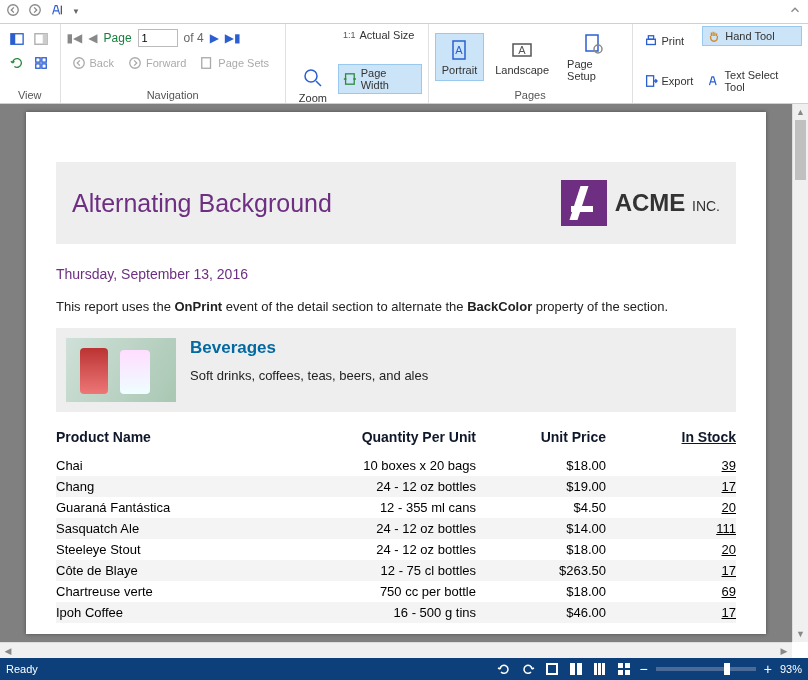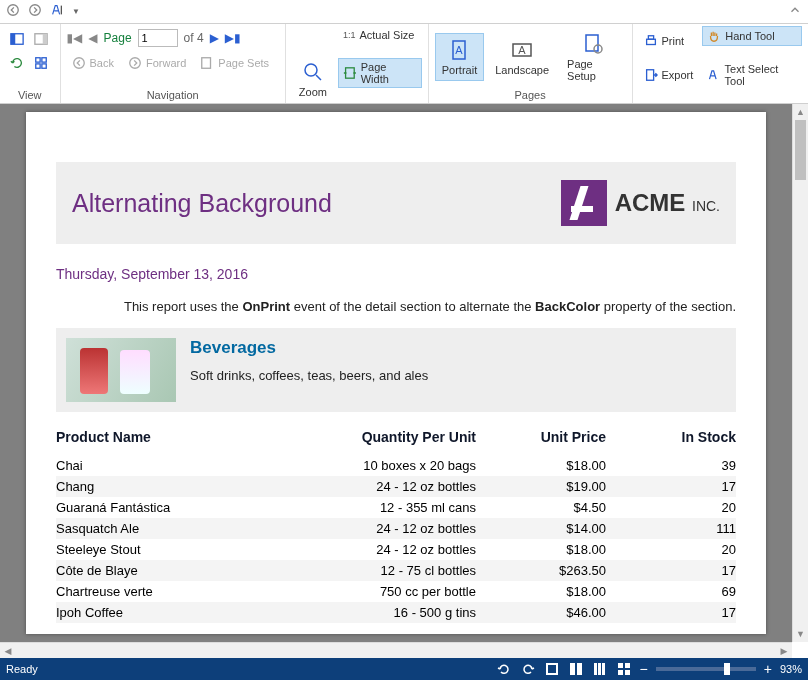--- a/index.html
+++ b/index.html
@@ -9,21 +9,21 @@
 .titlebar { height: 24px; background: #fff; border-bottom: 1px solid #d0d0d0; display: flex; align-items: center; padding: 0 4px; gap: 4px; }
 .titlebar svg { width: 14px; height: 14px; }
 .titlebar .spacer { flex: 1; }
 .titlebar .btn { padding: 2px; cursor: pointer; color: #888; }
 
 
 .ribbon { display: flex; border-bottom: 1px solid #cfcfcf; background: #fff; height: 80px; }
 .group { display: flex; flex-direction: column; border-right: 1px solid #e0e0e0; padding: 2px 6px; }
 .group .row { display: flex; align-items: center; gap: 4px; flex: 1; }
 .group .label { text-align: center; font-size: 11px; color: #555; padding-top: 2px; }
-.stackcol { display: flex; flex-direction: column; gap: 14px; }
+.stackcol { display: flex; flex-direction: column; gap: 20px; }
 .rbtn { display: flex; align-items: center; gap: 4px; padding: 2px 4px; border: 1px solid transparent; font-size: 11px; color: #333; }
 .rbtn.active { background: #cce4f7; border-color: #99c9ee; }
 .rbtn.disabled { color: #aaa; }
 .bigbtn { display: flex; flex-direction: column; align-items: center; justify-content: center; padding: 4px 6px; border: 1px solid transparent; font-size: 11px; gap: 2px; color: #333; }
 .bigbtn.active { background: #cce4f7; border-color: #99c9ee; }
 .ico { display: inline-block; width: 14px; height: 14px; }
 .ico24 { width: 24px; height: 24px; }
 
 
 .pagein { width: 40px; height: 18px; border: 1px solid #bbb; font-size: 11px; padding: 0 3px; }
@@ -42,37 +42,37 @@
 .hdr { background: #eeeeee; padding: 18px 16px; display: flex; align-items: center; justify-content: space-between; margin-bottom: 22px; }
 .hdr h1 { color: #6e2f82; font-weight: 400; font-size: 25px; }
 .logo { display: flex; align-items: center; gap: 8px; }
 .logo .mark { width: 46px; height: 46px; background: #6e2f82; position: relative; }
 .logo .mark::before { content: ""; position: absolute; left: 14px; top: 6px; width: 8px; height: 34px; background: #fff; transform: skewX(-18deg); }
 .logo .mark::after { content: ""; position: absolute; left: 10px; top: 26px; width: 22px; height: 6px; background: #fff; }
 .logo .txt { font-size: 24px; color: #333; font-weight: 700; }
 .logo .txt small { font-size: 14px; font-weight: 400; }
 
 .date { color: #6e2f82; font-size: 14px; margin-bottom: 16px; }
-.desc { font-size: 13px; color: #222; line-height: 1.4; margin-bottom: 12px; text-align: right; }
+.desc { font-size: 13px; color: #222; line-height: 1.4; margin-bottom: 12px; }
 .desc b { font-weight: 700; }
 
 .cat { background: #eeeeee; padding: 10px; display: flex; gap: 14px; align-items: flex-start; margin-bottom: 14px; }
 .cat .thumb { width: 110px; height: 64px; background: linear-gradient(120deg,#cfe0d8,#a9c7b3); position: relative; overflow: hidden; }
 .cat .thumb::before { content: ""; position: absolute; left: 14px; top: 10px; width: 28px; height: 46px; background: linear-gradient(#b33, #e77); border-radius: 4px; }
 .cat .thumb::after { content: ""; position: absolute; left: 54px; top: 12px; width: 30px; height: 44px; background: linear-gradient(#fdf, #eff); border-radius: 4px; }
 .cat h2 { color: #0369a1; font-size: 17px; font-weight: 700; margin-bottom: 10px; }
 .cat p { font-size: 13px; color: #222; }
 
 .tbl { width: 100%; }
 .tbl .hd, .tbl .rw { display: flex; padding: 3px 0; font-size: 13px; }
 .tbl .hd { color: #0f172a; font-weight: 700; font-size: 14px; border-bottom: 1px solid transparent; margin-bottom: 6px; }
 .tbl .c1 { flex: 0 0 260px; }
 .tbl .c2 { flex: 0 0 160px; text-align: right; }
 .tbl .c3 { flex: 0 0 130px; text-align: right; }
-.tbl .c4 { flex: 1; text-align: right; }
+.tbl .c4 { flex: 1; text-align: right; text-decoration: underline; }
 .tbl .alt { background: #f4f4f4; }
 
 
 .status { height: 22px; background: #0d3f7a; color: #fff; display: flex; align-items: center; padding: 0 6px; font-size: 11px; gap: 8px; }
 .status .spacer { flex: 1; }
 .status .ic { width: 16px; height: 16px; display: flex; align-items: center; justify-content: center; }
 .slider { width: 100px; height: 4px; background: #4a6a98; position: relative; }
 .slider .knob { position: absolute; top: -4px; left: 68px; width: 6px; height: 12px; background: #fff; }
 
 svg { fill: none; stroke: currentColor; stroke-width: 1.5; }

